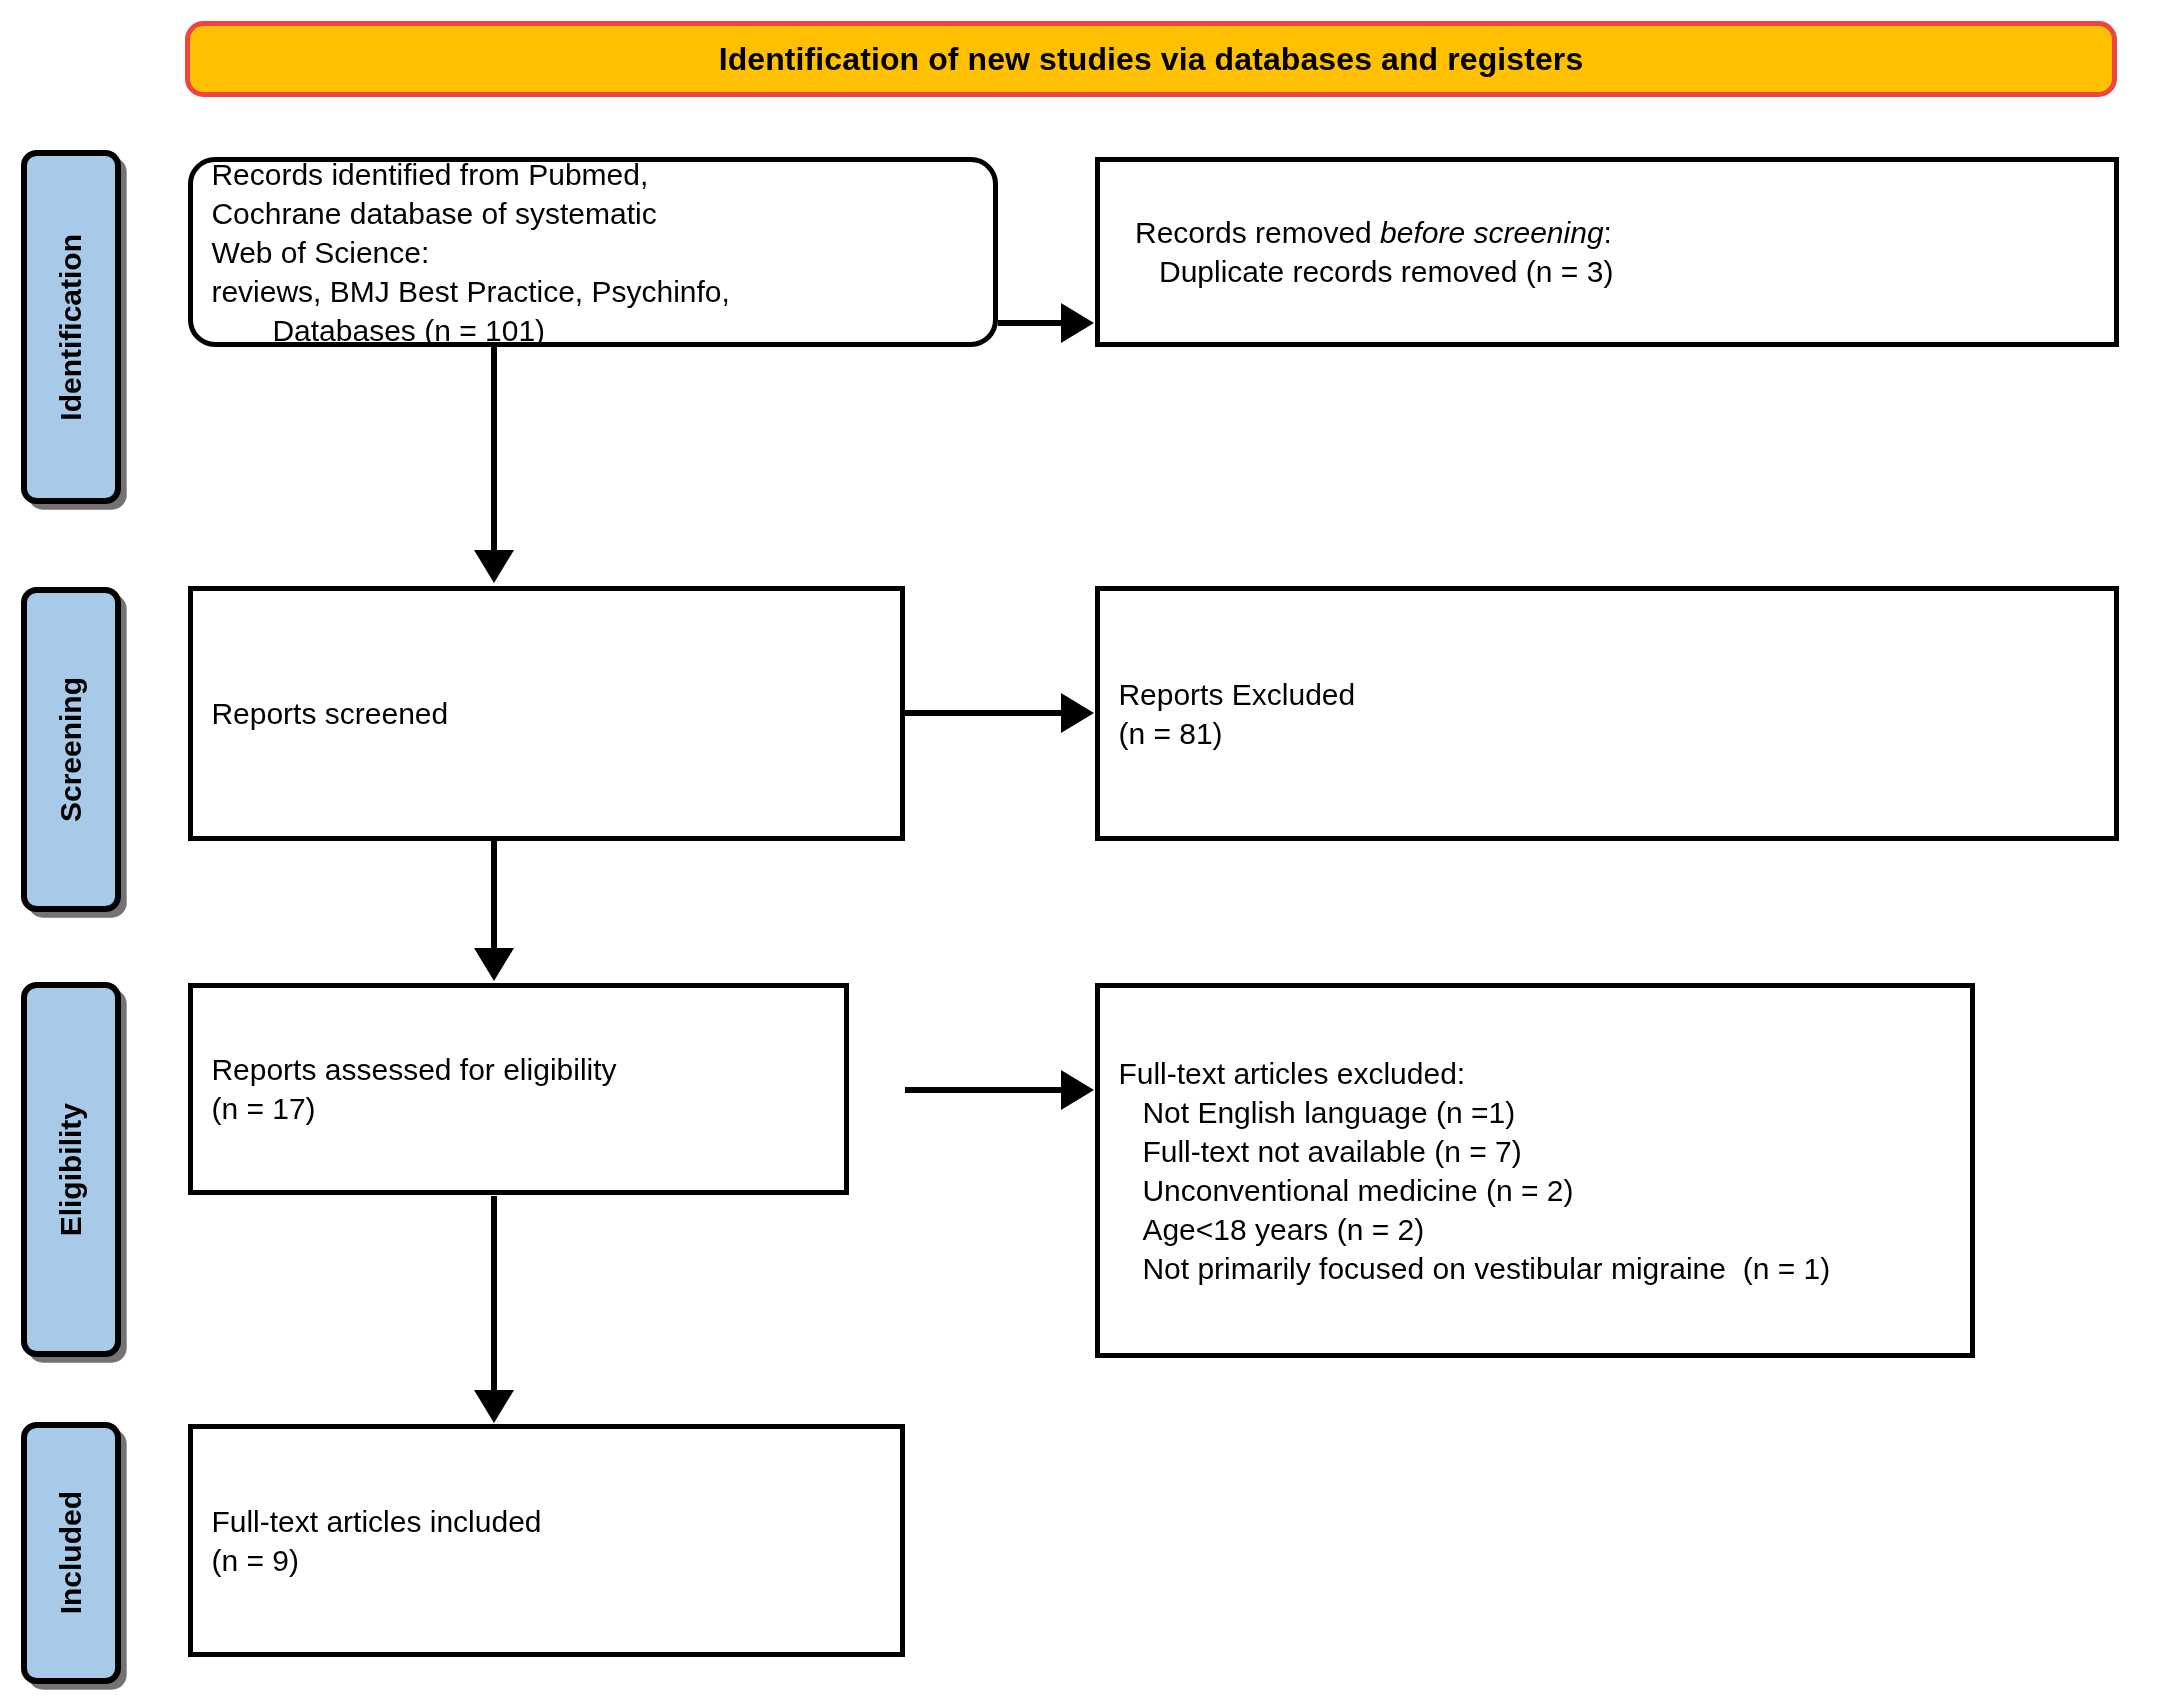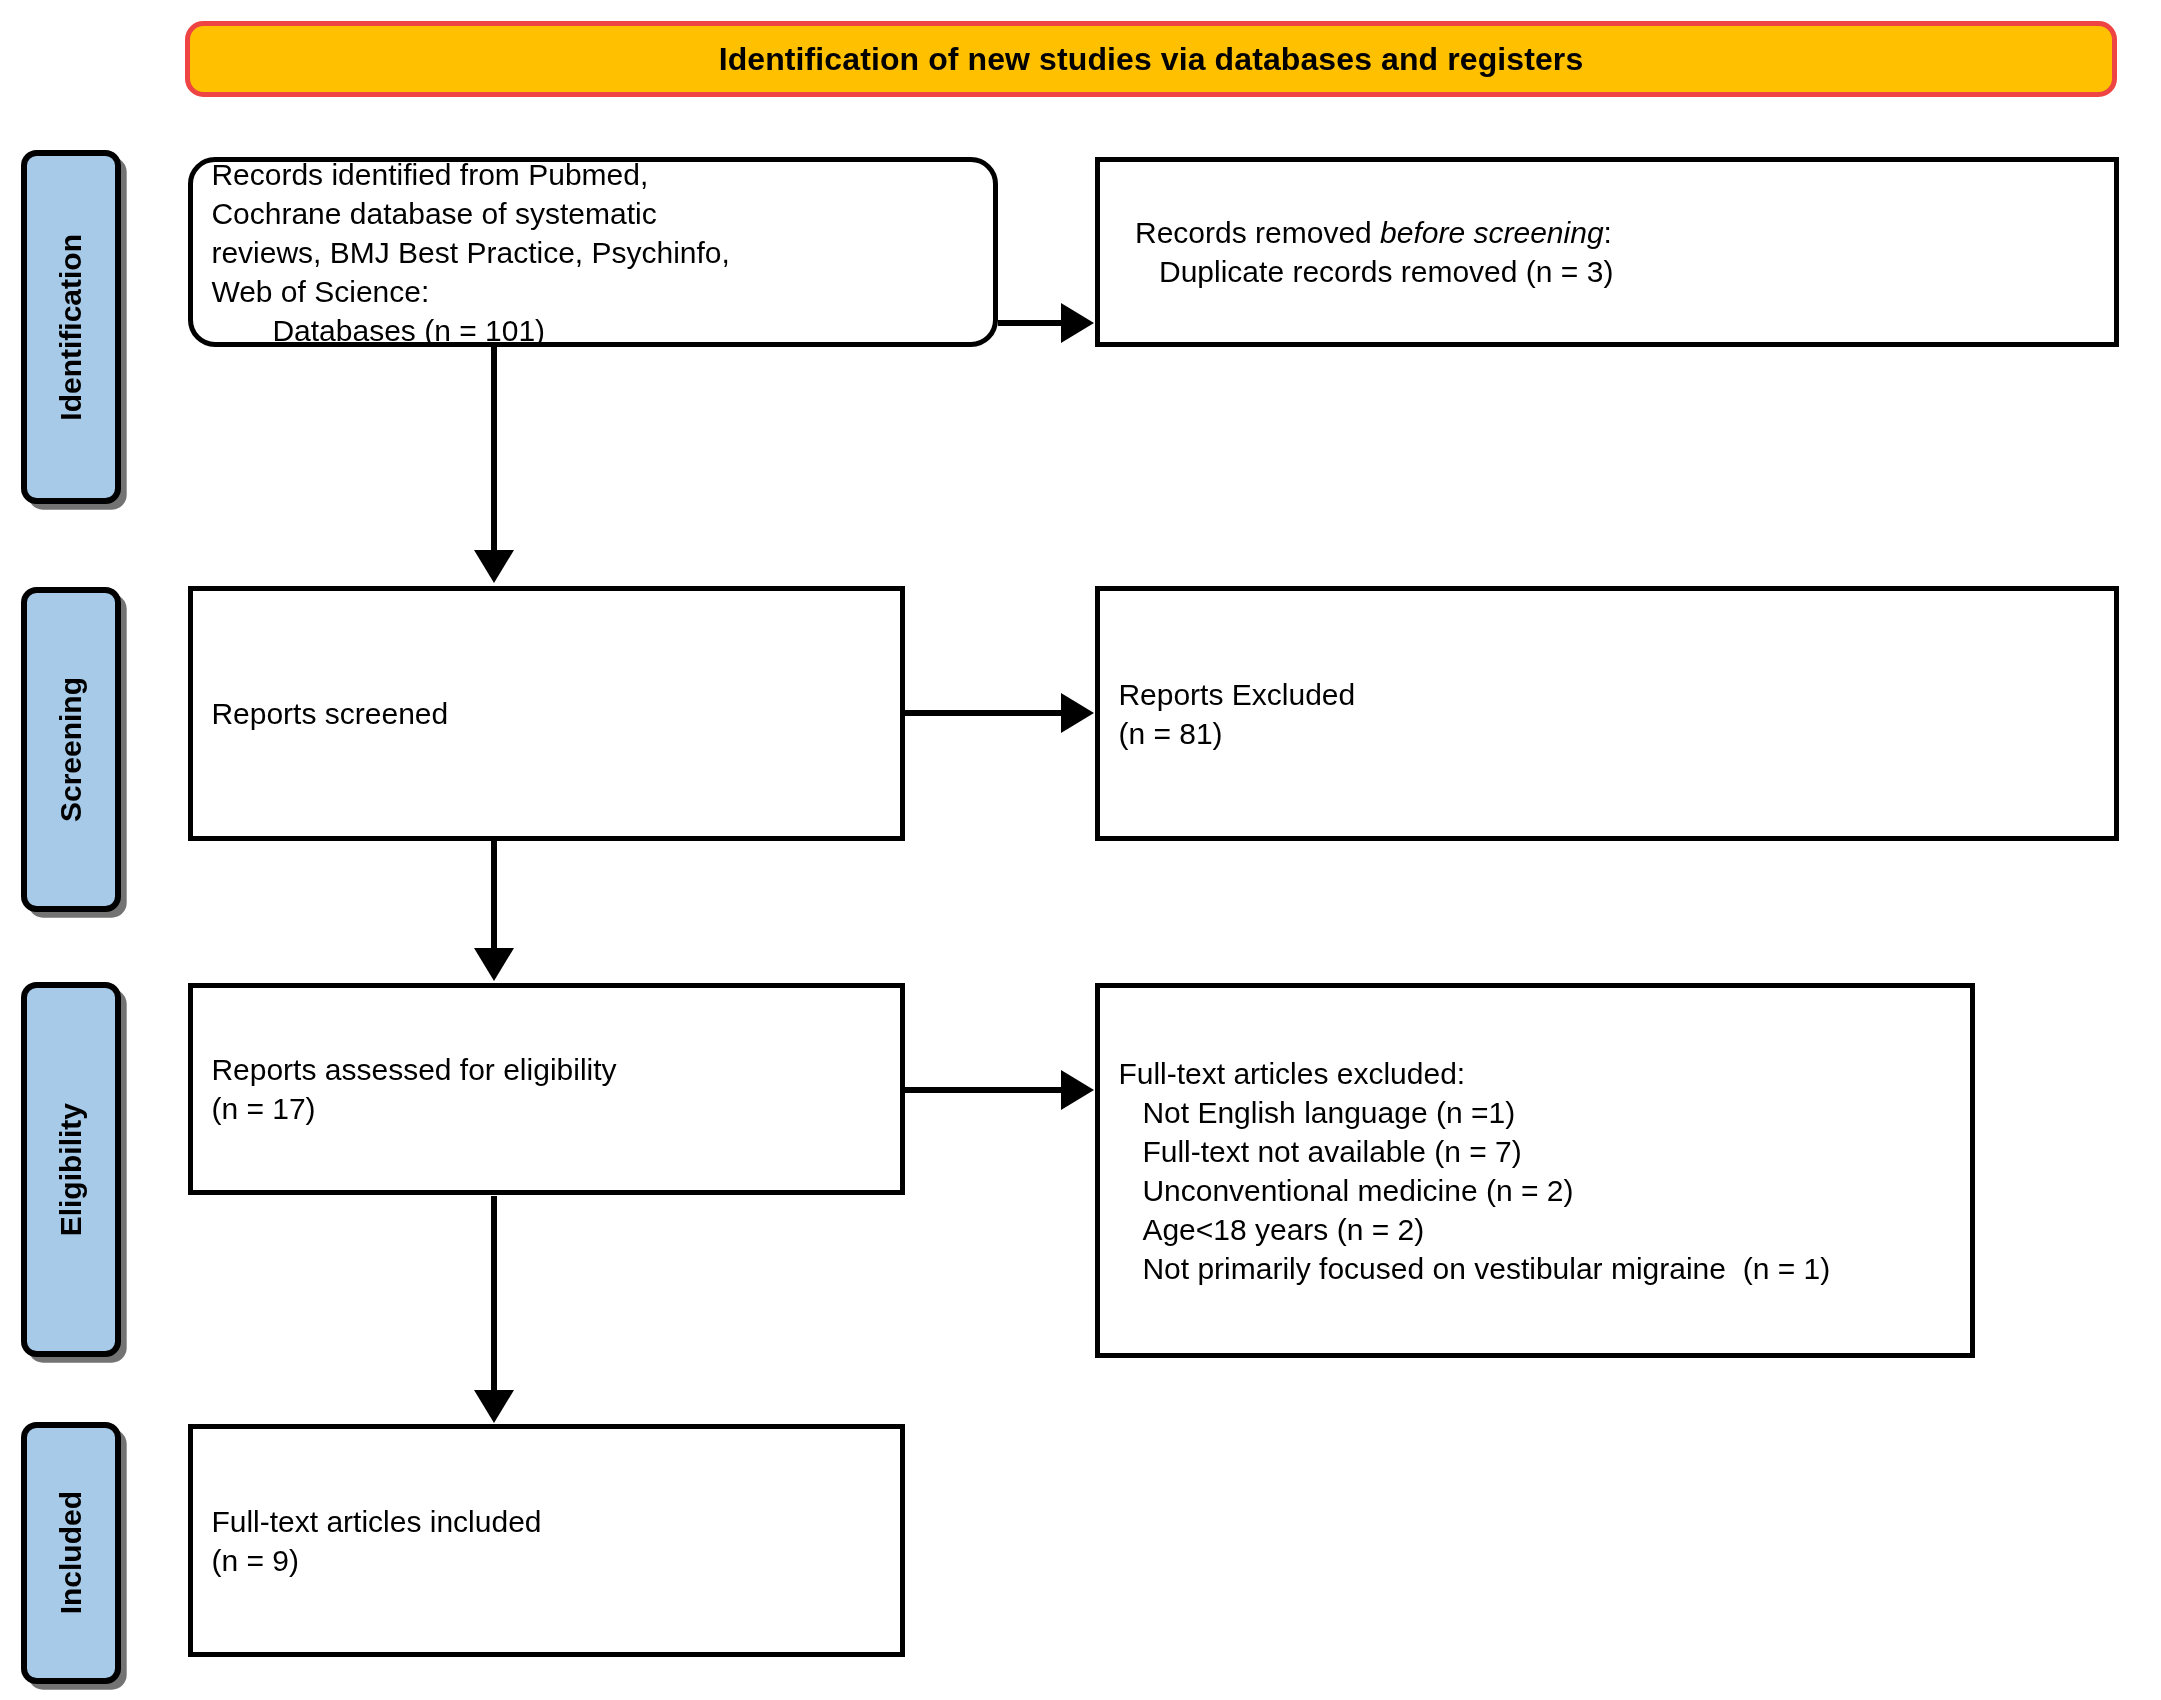--- a/index.html
+++ b/index.html
@@ -91,21 +91,21 @@
   }
   .flow-box .line.indent { padding-left: 61px; }
   .flow-box .line.indent-sm { padding-left: 24px; }
   .flow-box .line .ital { font-style: italic; }
 
   
   .box-identified   { left: 188px;  top: 157px;  width: 810px; height: 190px; }
   .box-removed      { left: 1095px; top: 157px;  width: 1024px; height: 190px; }
   .box-screened     { left: 188px;  top: 586px;  width: 717px; height: 255px; }
   .box-excluded     { left: 1095px; top: 586px;  width: 1024px; height: 255px; }
-  .box-eligibility  { left: 188px;  top: 983px; height: 212px; width: 717px; }
+  .box-eligibility  { left: 188px;  top: 983px; height: 212px; width: 661px; }
   .box-fulltext-exc { left: 1095px; top: 983px; width: 880px; height: 375px; }
   .box-included     { left: 188px;  top: 1424px; width: 717px; height: 233px; }
 
   
   .box-identified   { height: 190px; top: 157px; border-radius: 27px; }
   .box-removed      { height: 190px; top: 157px; padding-left: 35px; }
 
   
   .conn {
     position: absolute;
@@ -147,22 +147,22 @@
   <div class="stage-tab stage-eligibility">
     <div class="stage-label">Eligibility</div>
   </div>
   <div class="stage-tab stage-included">
     <div class="stage-label">Included</div>
   </div>
 
   <div class="flow-box box-identified">
     <div class="line">Records identified from Pubmed,</div>
     <div class="line">Cochrane database of systematic</div>
+    <div class="line">Web of Science:</div>
     <div class="line">reviews, BMJ Best Practice, Psychinfo,</div>
-    <div class="line">Web of Science:</div>
     <div class="line indent">Databases (n = 101)</div>
   </div>
 
   <div class="flow-box box-removed">
     <div class="line"><span>Records removed </span><span class="ital">before screening</span><span>:</span></div>
     <div class="line indent-sm">Duplicate records removed (n = 3)</div>
   </div>
 
   <div class="flow-box box-screened">
     <div class="line">Reports screened</div>

